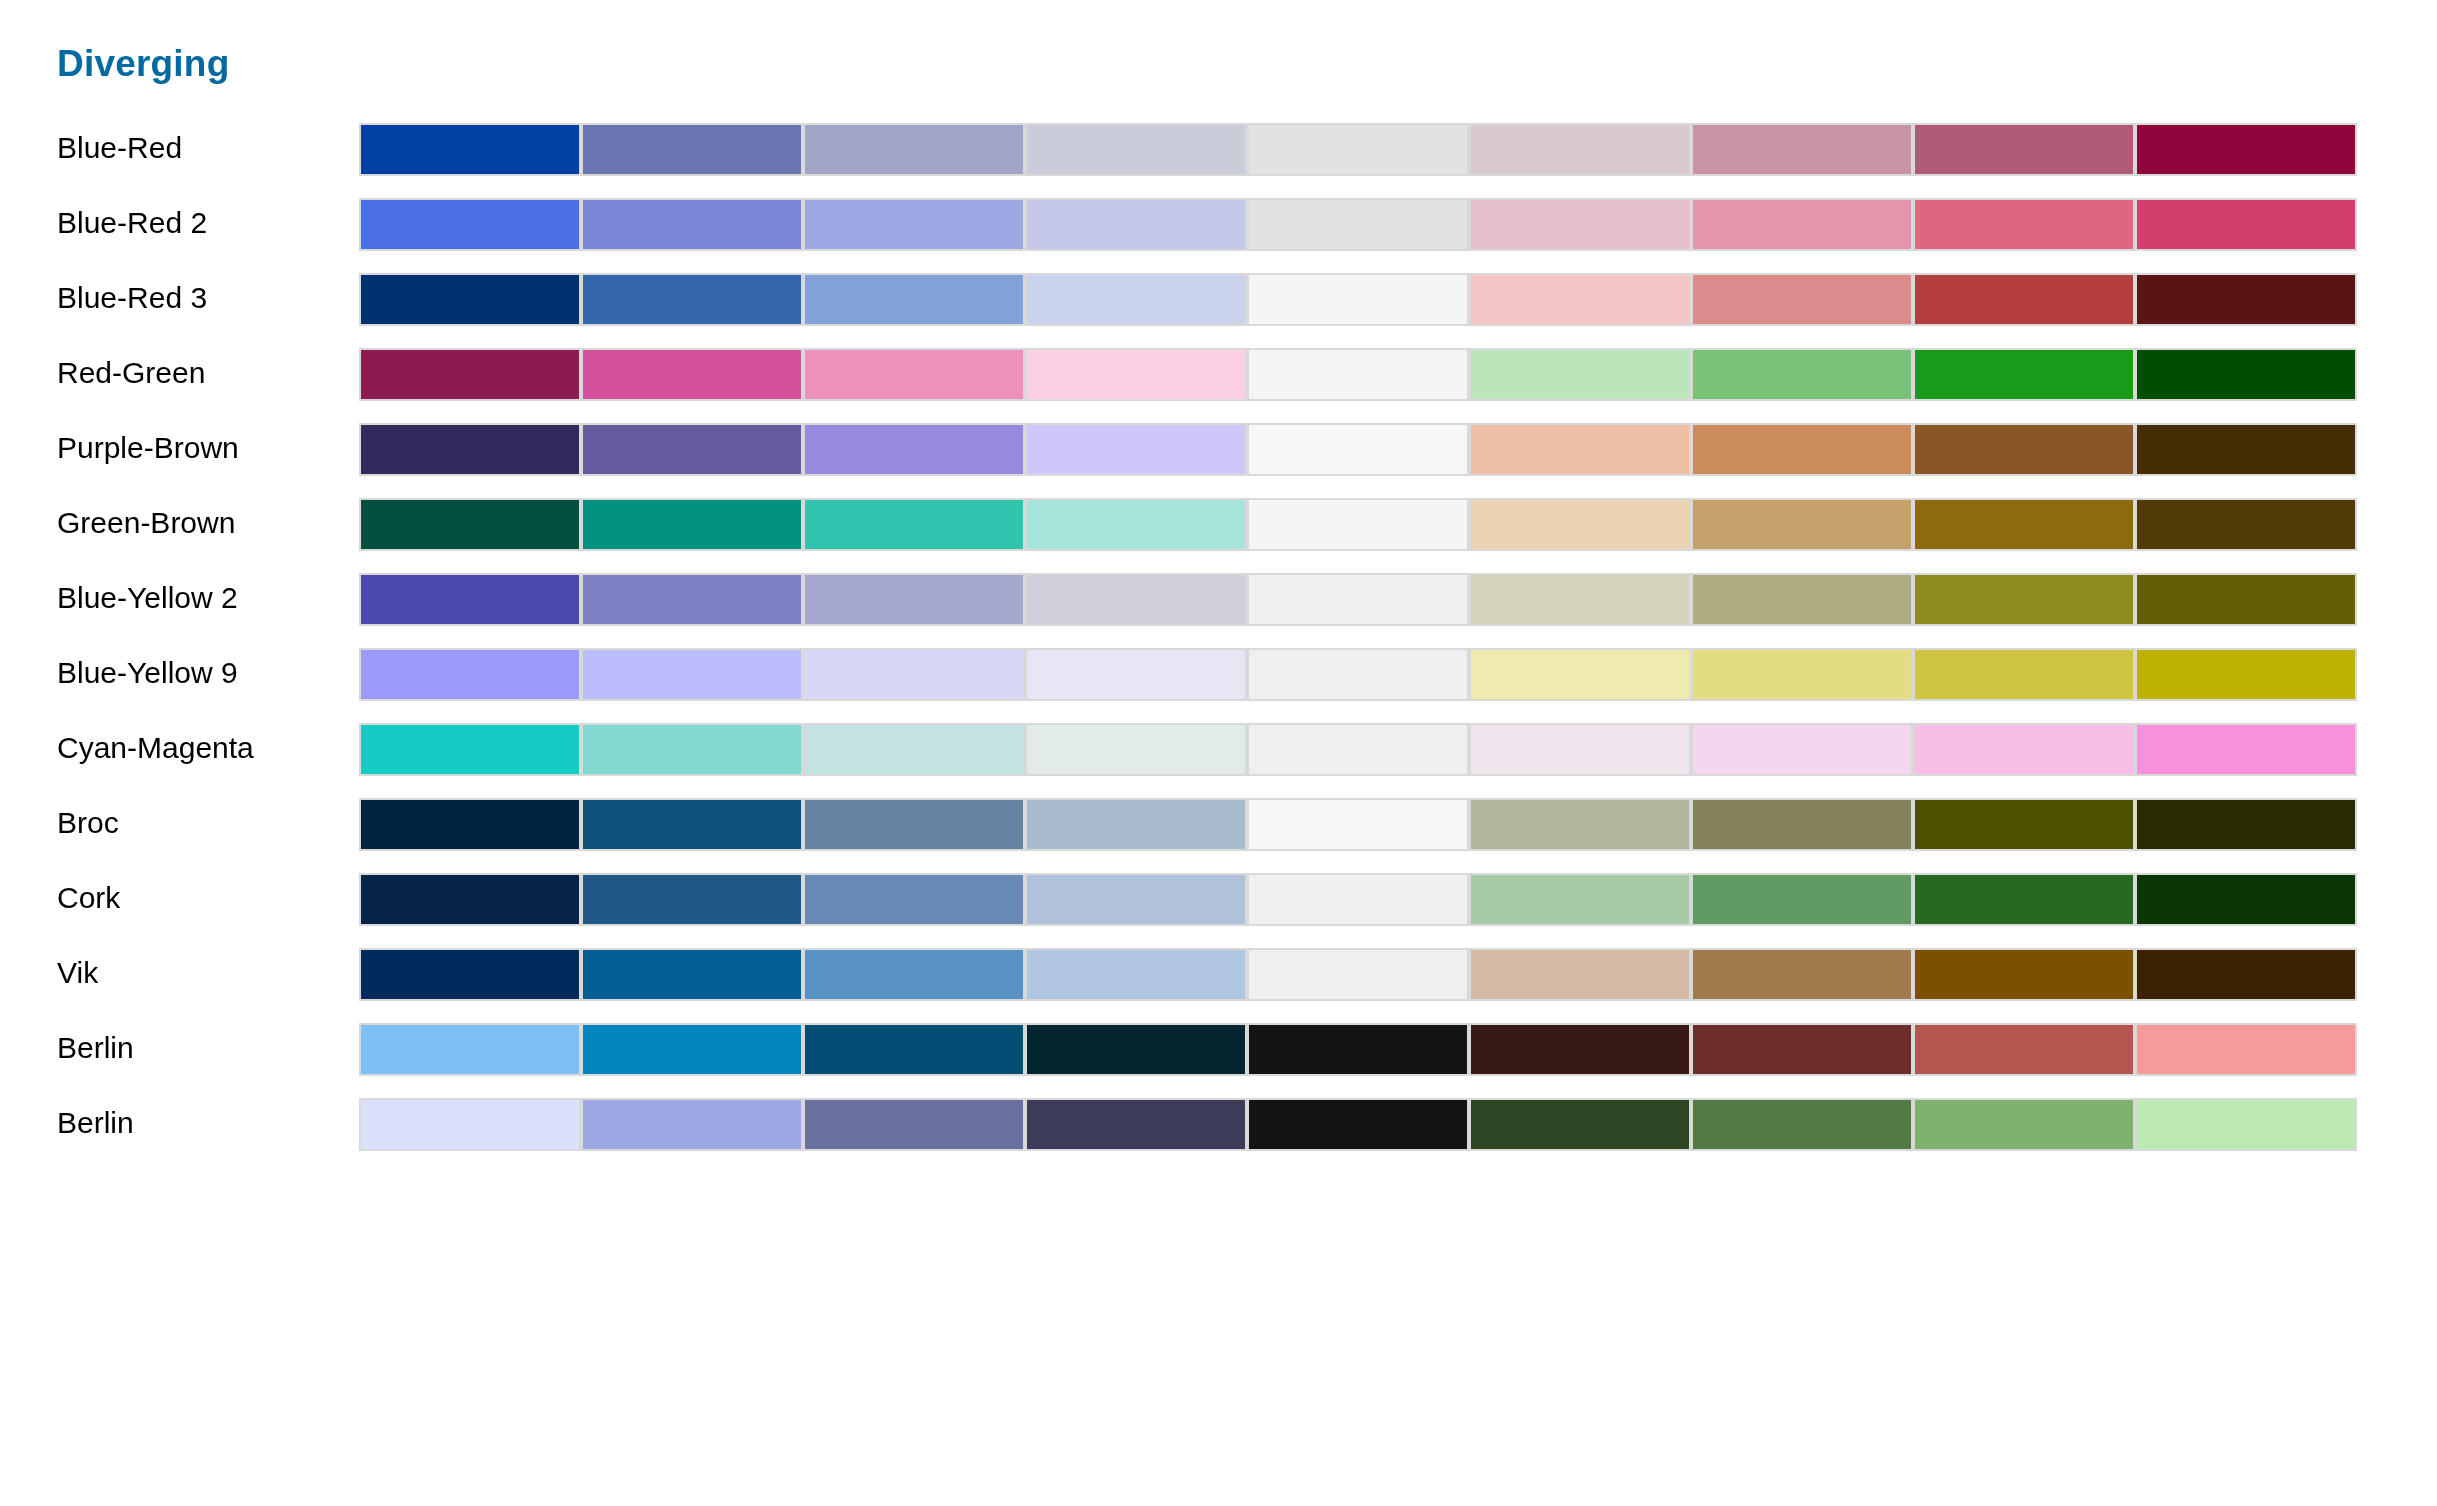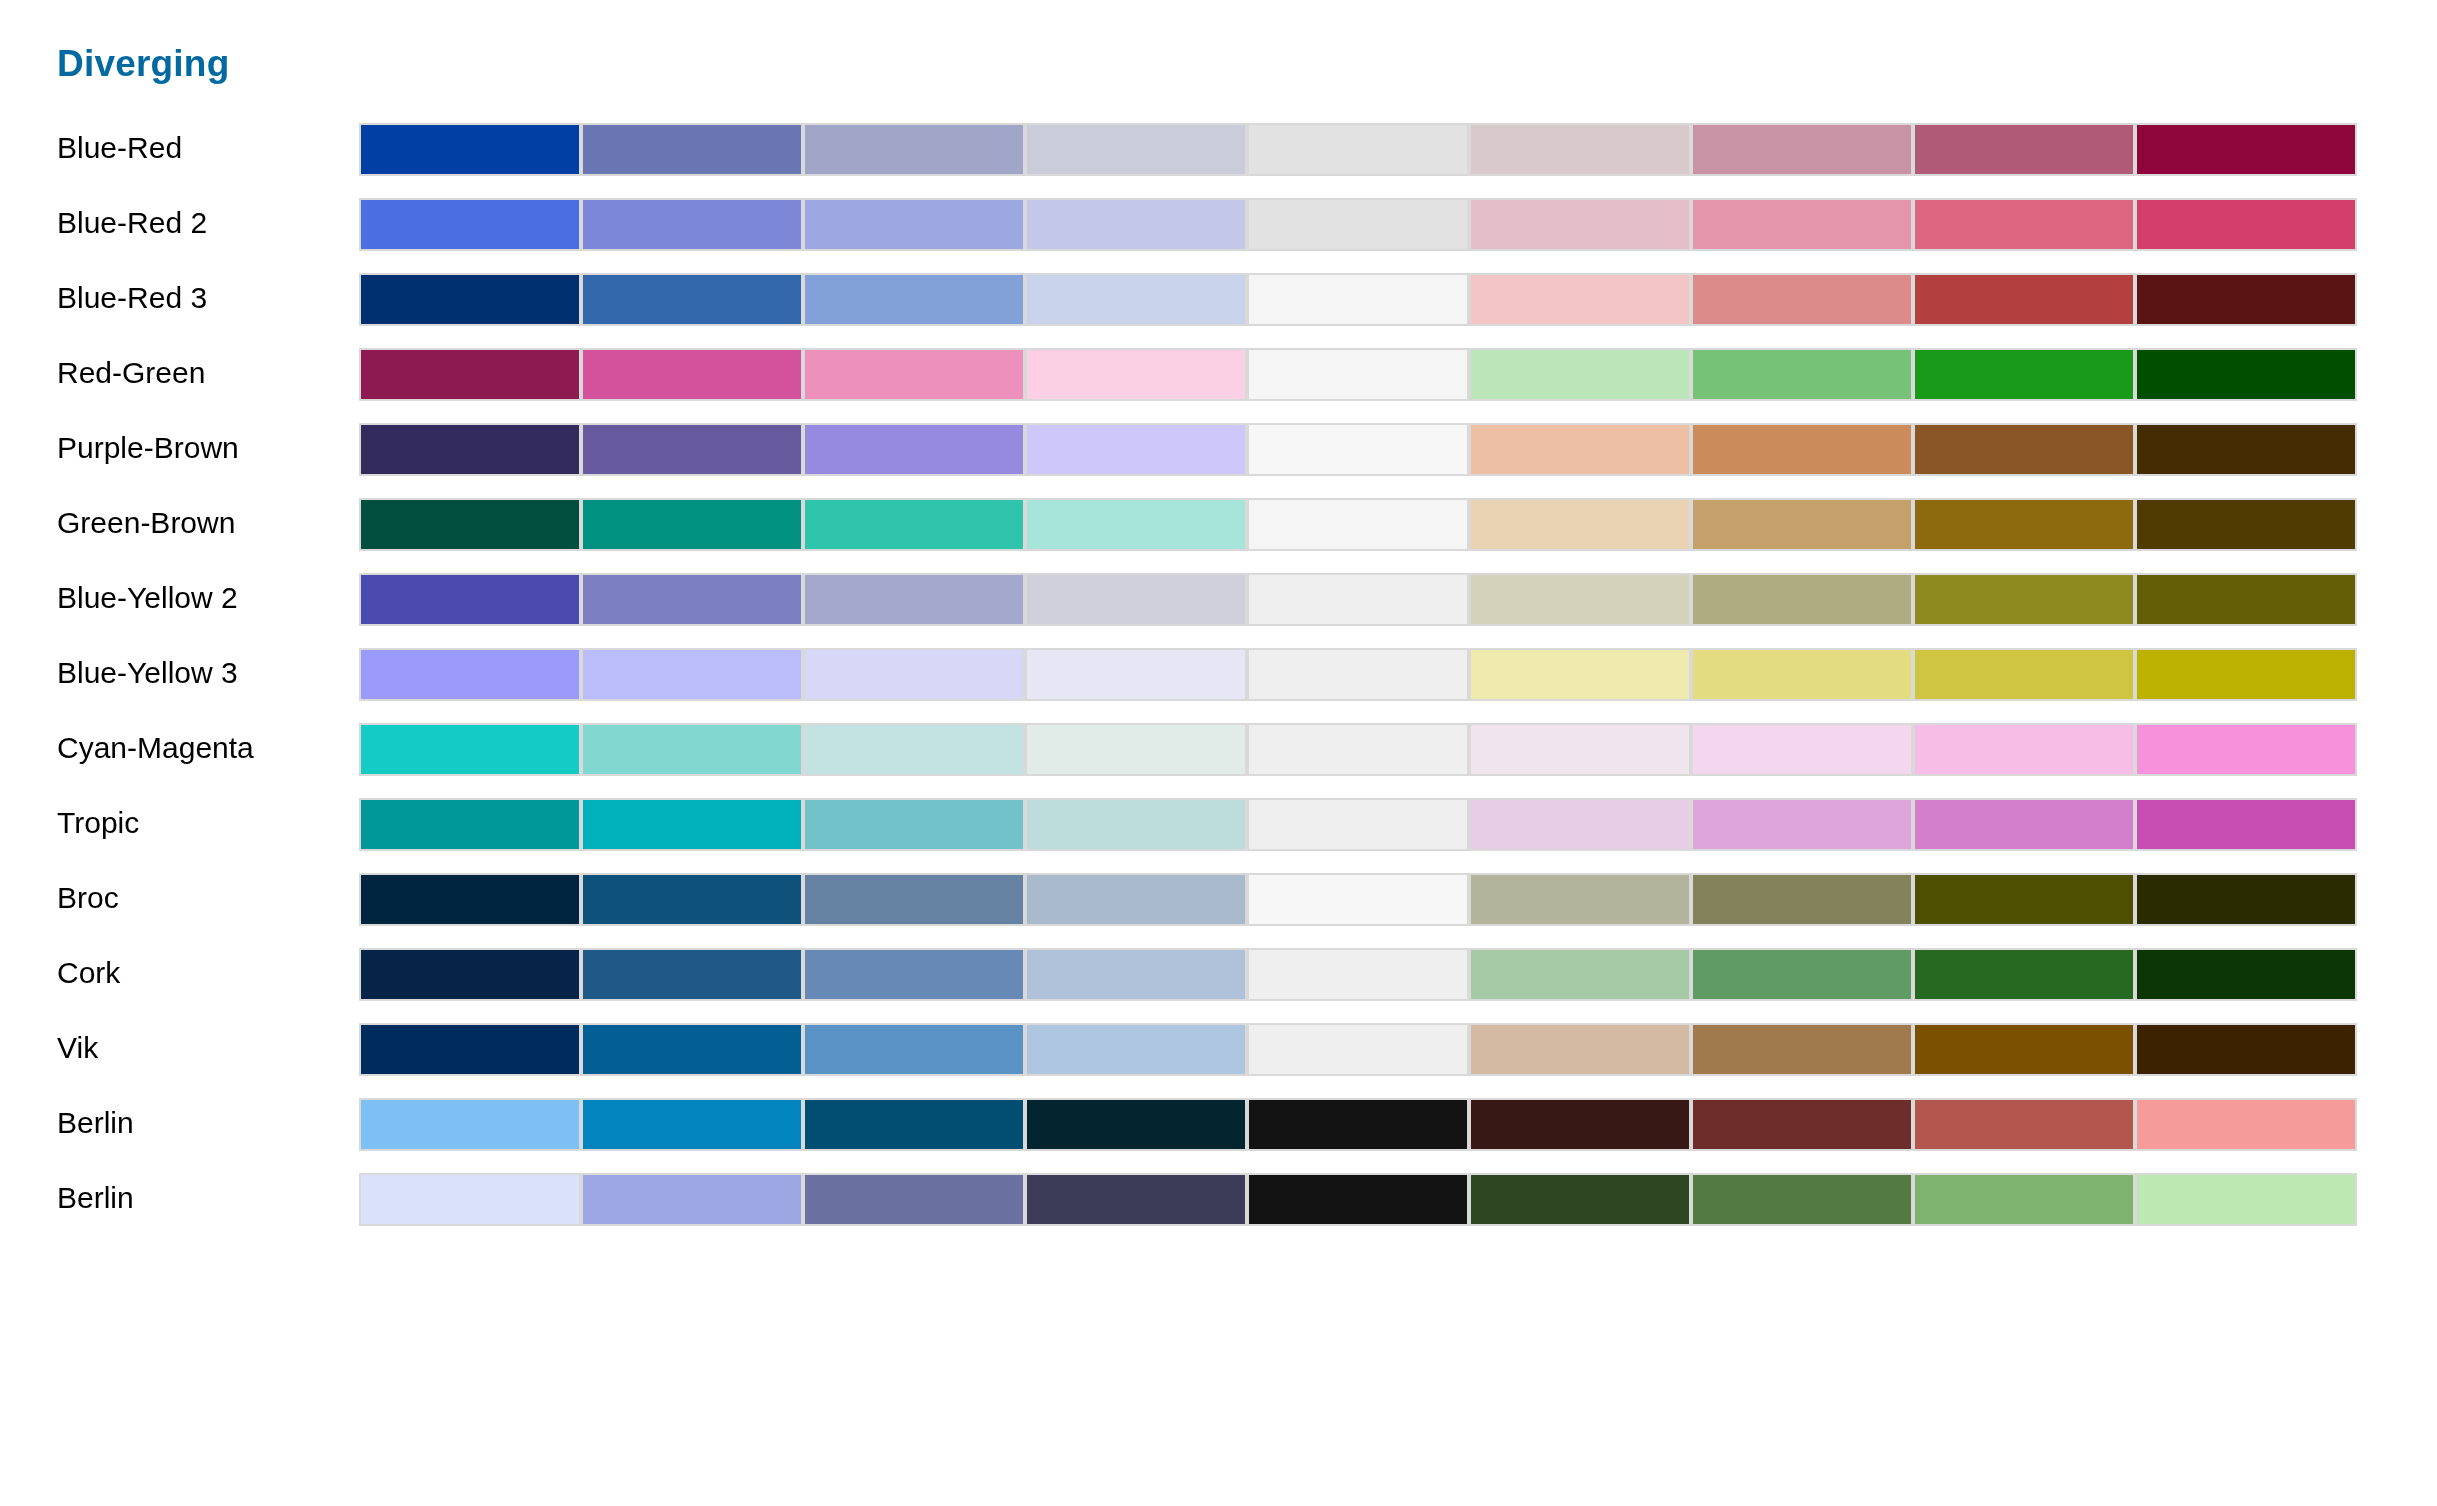--- a/index.html
+++ b/index.html
@@ -163,21 +163,21 @@
           <div class="swatch" style="background: rgb(165, 168, 205);"></div>
           <div class="swatch" style="background: rgb(207, 208, 220);"></div>
           <div class="swatch" style="background: rgb(239, 239, 239);"></div>
           <div class="swatch" style="background: rgb(213, 210, 187);"></div>
           <div class="swatch" style="background: rgb(176, 172, 129);"></div>
           <div class="swatch" style="background: rgb(143, 138, 32);"></div>
           <div class="swatch" style="background: rgb(99, 94, 5);"></div>
         </div>
       </div>
       <div class="palette-row">
-        <div class="row-label">Blue-Yellow 3</div>
+        <div class="row-label">Blue-Yellow 9</div>
         <div class="swatch-strip">
           <div class="swatch" style="background: rgb(154, 154, 250);"></div>
           <div class="swatch" style="background: rgb(187, 188, 250);"></div>
           <div class="swatch" style="background: rgb(215, 216, 247);"></div>
           <div class="swatch" style="background: rgb(230, 230, 245);"></div>
           <div class="swatch" style="background: rgb(239, 239, 239);"></div>
           <div class="swatch" style="background: rgb(239, 234, 174);"></div>
           <div class="swatch" style="background: rgb(227, 220, 128);"></div>
           <div class="swatch" style="background: rgb(207, 197, 64);"></div>
           <div class="swatch" style="background: rgb(189, 177, 0);"></div>
@@ -188,34 +188,20 @@
         <div class="swatch-strip">
           <div class="swatch" style="background: rgb(20, 204, 196);"></div>
           <div class="swatch" style="background: rgb(129, 216, 209);"></div>
           <div class="swatch" style="background: rgb(195, 226, 226);"></div>
           <div class="swatch" style="background: rgb(225, 235, 231);"></div>
           <div class="swatch" style="background: rgb(239, 239, 239);"></div>
           <div class="swatch" style="background: rgb(240, 229, 236);"></div>
           <div class="swatch" style="background: rgb(242, 215, 238);"></div>
           <div class="swatch" style="background: rgb(247, 189, 231);"></div>
           <div class="swatch" style="background: rgb(247, 145, 220);"></div>
-        </div>
-      </div>
-      <div class="palette-row">
-        <div class="row-label">Tropic</div>
-        <div class="swatch-strip">
-          <div class="swatch" style="background: rgb(0, 152, 152);"></div>
-          <div class="swatch" style="background: rgb(0, 177, 188);"></div>
-          <div class="swatch" style="background: rgb(114, 195, 201);"></div>
-          <div class="swatch" style="background: rgb(189, 220, 220);"></div>
-          <div class="swatch" style="background: rgb(239, 239, 239);"></div>
-          <div class="swatch" style="background: rgb(230, 204, 229);"></div>
-          <div class="swatch" style="background: rgb(222, 165, 219);"></div>
-          <div class="swatch" style="background: rgb(211, 127, 203);"></div>
-          <div class="swatch" style="background: rgb(199, 77, 178);"></div>
         </div>
       </div>
       <div class="palette-row">
         <div class="row-label">Broc</div>
         <div class="swatch-strip">
           <div class="swatch" style="background: rgb(0, 37, 64);"></div>
           <div class="swatch" style="background: rgb(14, 82, 124);"></div>
           <div class="swatch" style="background: rgb(101, 130, 162);"></div>
           <div class="swatch" style="background: rgb(169, 186, 204);"></div>
           <div class="swatch" style="background: rgb(247, 247, 247);"></div>

